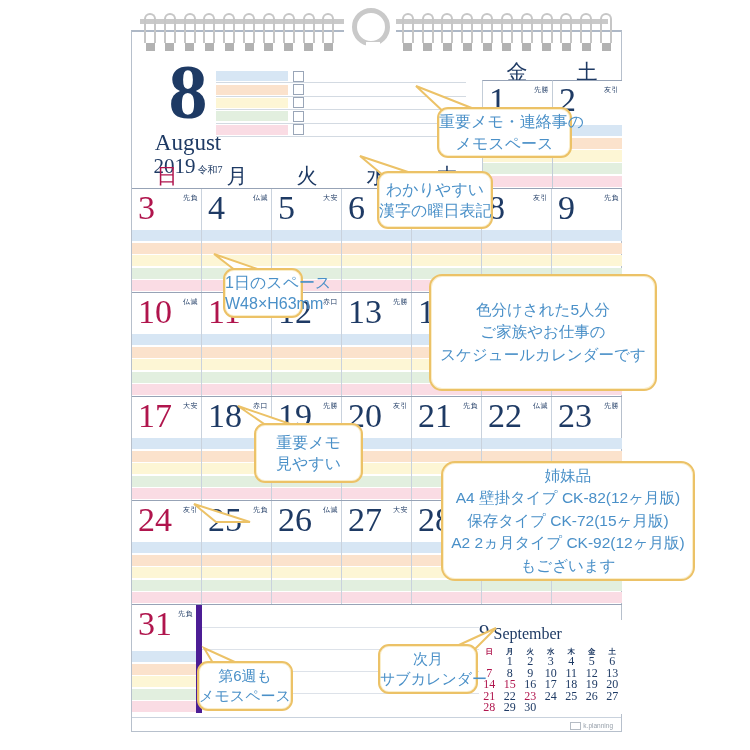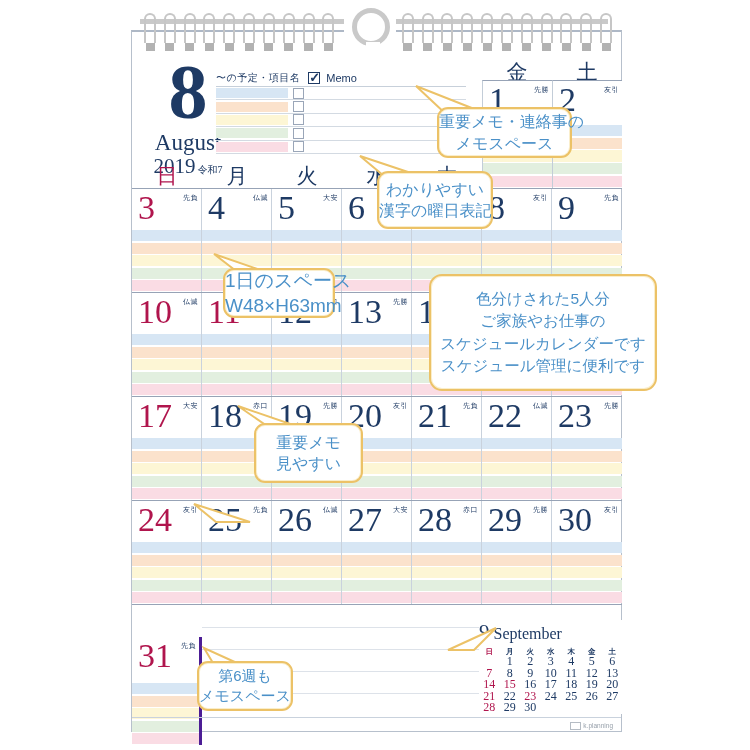--- a/index.html
+++ b/index.html
@@ -37,21 +37,21 @@
   .day-cell:last-child{border-right:none;}
   .date-area{position:relative;height:42px;}
   .top-cell .date-area{height:44px;}
   .date-num{position:absolute;left:6px;top:0;font-family:"Liberation Serif",serif;font-size:34px;line-height:1.1;}
   .rokuyo{position:absolute;right:3px;top:4px;font-size:7px;letter-spacing:.5px;color:#1e3a64;}
   .stripes{position:absolute;left:0;right:0;bottom:1px;display:flex;flex-direction:column;gap:1.5px;}
   .stripe{height:11px;}
   .top-cell .stripe{height:11.2px;}
   
   .w6-row{position:absolute;left:0;top:572px;width:490px;height:113px;border-top:1px solid #97a3b6;box-sizing:border-box;}
-  .w6-cell{position:absolute;left:0;top:0;width:70px;height:108px;border-right:3px solid #4c1d95;box-sizing:border-box;margin-top:32px;}
+  .w6-cell{position:absolute;left:0;top:0;width:70px;height:108px;border-right:6px solid #4c1d95;box-sizing:border-box;}
   .w6-cell .date-area{height:46px;}
   .ruled{position:absolute;left:70px;top:0;width:420px;height:108px;
          background:repeating-linear-gradient(to bottom, transparent 0 21px, #dde2e9 21px 22px);
          background-position:0 1px;}
   
   .mini-cal{position:absolute;left:347px;top:588px;width:144px;background:#fff;z-index:2;}
   .mini-title{font-family:"Liberation Serif",serif;font-size:16px;}
   .mini-title .mini-num{font-size:21px;}
   .mini-grid{margin-top:2px;}
   .mini-row{display:flex;}
@@ -72,21 +72,21 @@
         border-radius:50%;background:#fff;box-sizing:border-box;z-index:4;}
   .hook-notch{position:absolute;left:366px;top:42px;width:14px;height:12px;background:#fff;z-index:5;}
   
   .tails{position:absolute;left:0;top:0;width:750px;height:750px;z-index:6;pointer-events:none;}
   .callout{position:absolute;background:#fff;border:2px solid #ecc267;border-radius:11px;
            color:#4a90c8;display:flex;flex-direction:column;justify-content:center;text-align:center;
            line-height:1.32;z-index:7;box-shadow:inset 0 0 0 1px #faeecb;box-sizing:border-box;}
   .callout div{white-space:nowrap;}
   .co-memo{left:437px;top:107px;width:135px;height:51px;font-size:16px;}
   .co-weekday{left:377px;top:171px;width:116px;height:58px;font-size:16px;}
-  .co-space{left:223px;top:268px;width:112px;height:50px;font-size:19px;}
+  .co-space{left:223px;top:268px;width:80px;height:50px;font-size:16px;}
   .co-color{left:429px;top:274px;width:228px;height:117px;font-size:15.5px;line-height:1.45;border-radius:13px;}
   .co-bold{left:254px;top:423px;width:109px;height:60px;font-size:16px;}
   .co-sister{left:441px;top:461px;width:254px;height:120px;font-size:15.5px;line-height:1.45;border-radius:14px;}
   .co-rokuyo{left:196px;top:517px;width:97px;height:46px;font-size:16px;}
   .co-next{left:378px;top:644px;width:100px;height:50px;font-size:15px;}
   .co-week6{left:197px;top:661px;width:96px;height:50px;font-size:15px;}
 </style>
 </head>
 <body>
 
@@ -94,25 +94,20 @@
 
   <div class="sheet">
 
     <div class="month-block">
       <div class="month-num">8</div>
       <div class="month-name">August</div>
       <div class="month-year"><span>2019</span><span class="era">令和7</span></div>
     </div>
 
     <div class="memo-area">
-      <div class="memo-head">
-        <span class="memo-col-label">〜の予定・項目名</span>
-        <span class="memo-check">✓</span>
-        <span class="memo-label">Memo</span>
-      </div>
       <div id="memo-rows">
           <div class="memo-row">
             <div class="memo-swatch" style="background: rgb(215, 230, 244);"></div>
             <div class="memo-box"></div>
           </div>
           <div class="memo-row">
             <div class="memo-swatch" style="background: rgb(251, 226, 204);"></div>
             <div class="memo-box"></div>
           </div>
           <div class="memo-row">
@@ -697,23 +692,33 @@
       <div>メモスペース</div>
     </div>
   <div class="callout co-space" id="co-space">
       <div>1日のスペース</div>
       <div>W48×H63mm</div>
     </div>
   <div class="callout co-color" id="co-color">
       <div>色分けされた5人分</div>
       <div>ご家族やお仕事の</div>
       <div>スケジュールカレンダーです</div>
-      <div>スケジュール管理に便利です</div>
     </div>
   <div class="callout co-bold" id="co-bold">
       <div>重要メモ</div>
       <div>見やすい</div>
     </div>
+  <div class="callout co-sister" id="co-sister">
+      <div>姉妹品</div>
+      <div>A4 壁掛タイプ CK-82(12ヶ月版)</div>
+      <div>保存タイプ CK-72(15ヶ月版)</div>
+      <div>A2 2ヵ月タイプ CK-92(12ヶ月版)</div>
+      <div>もございます</div>
+    </div>
+  <div class="callout co-next" id="co-next">
+      <div>次月</div>
+      <div>サブカレンダー</div>
+    </div>
   <div class="callout co-week6" id="co-week6">
       <div>第6週も</div>
       <div>メモスペース</div>
     </div>
 </div>
 
 </body></html>

